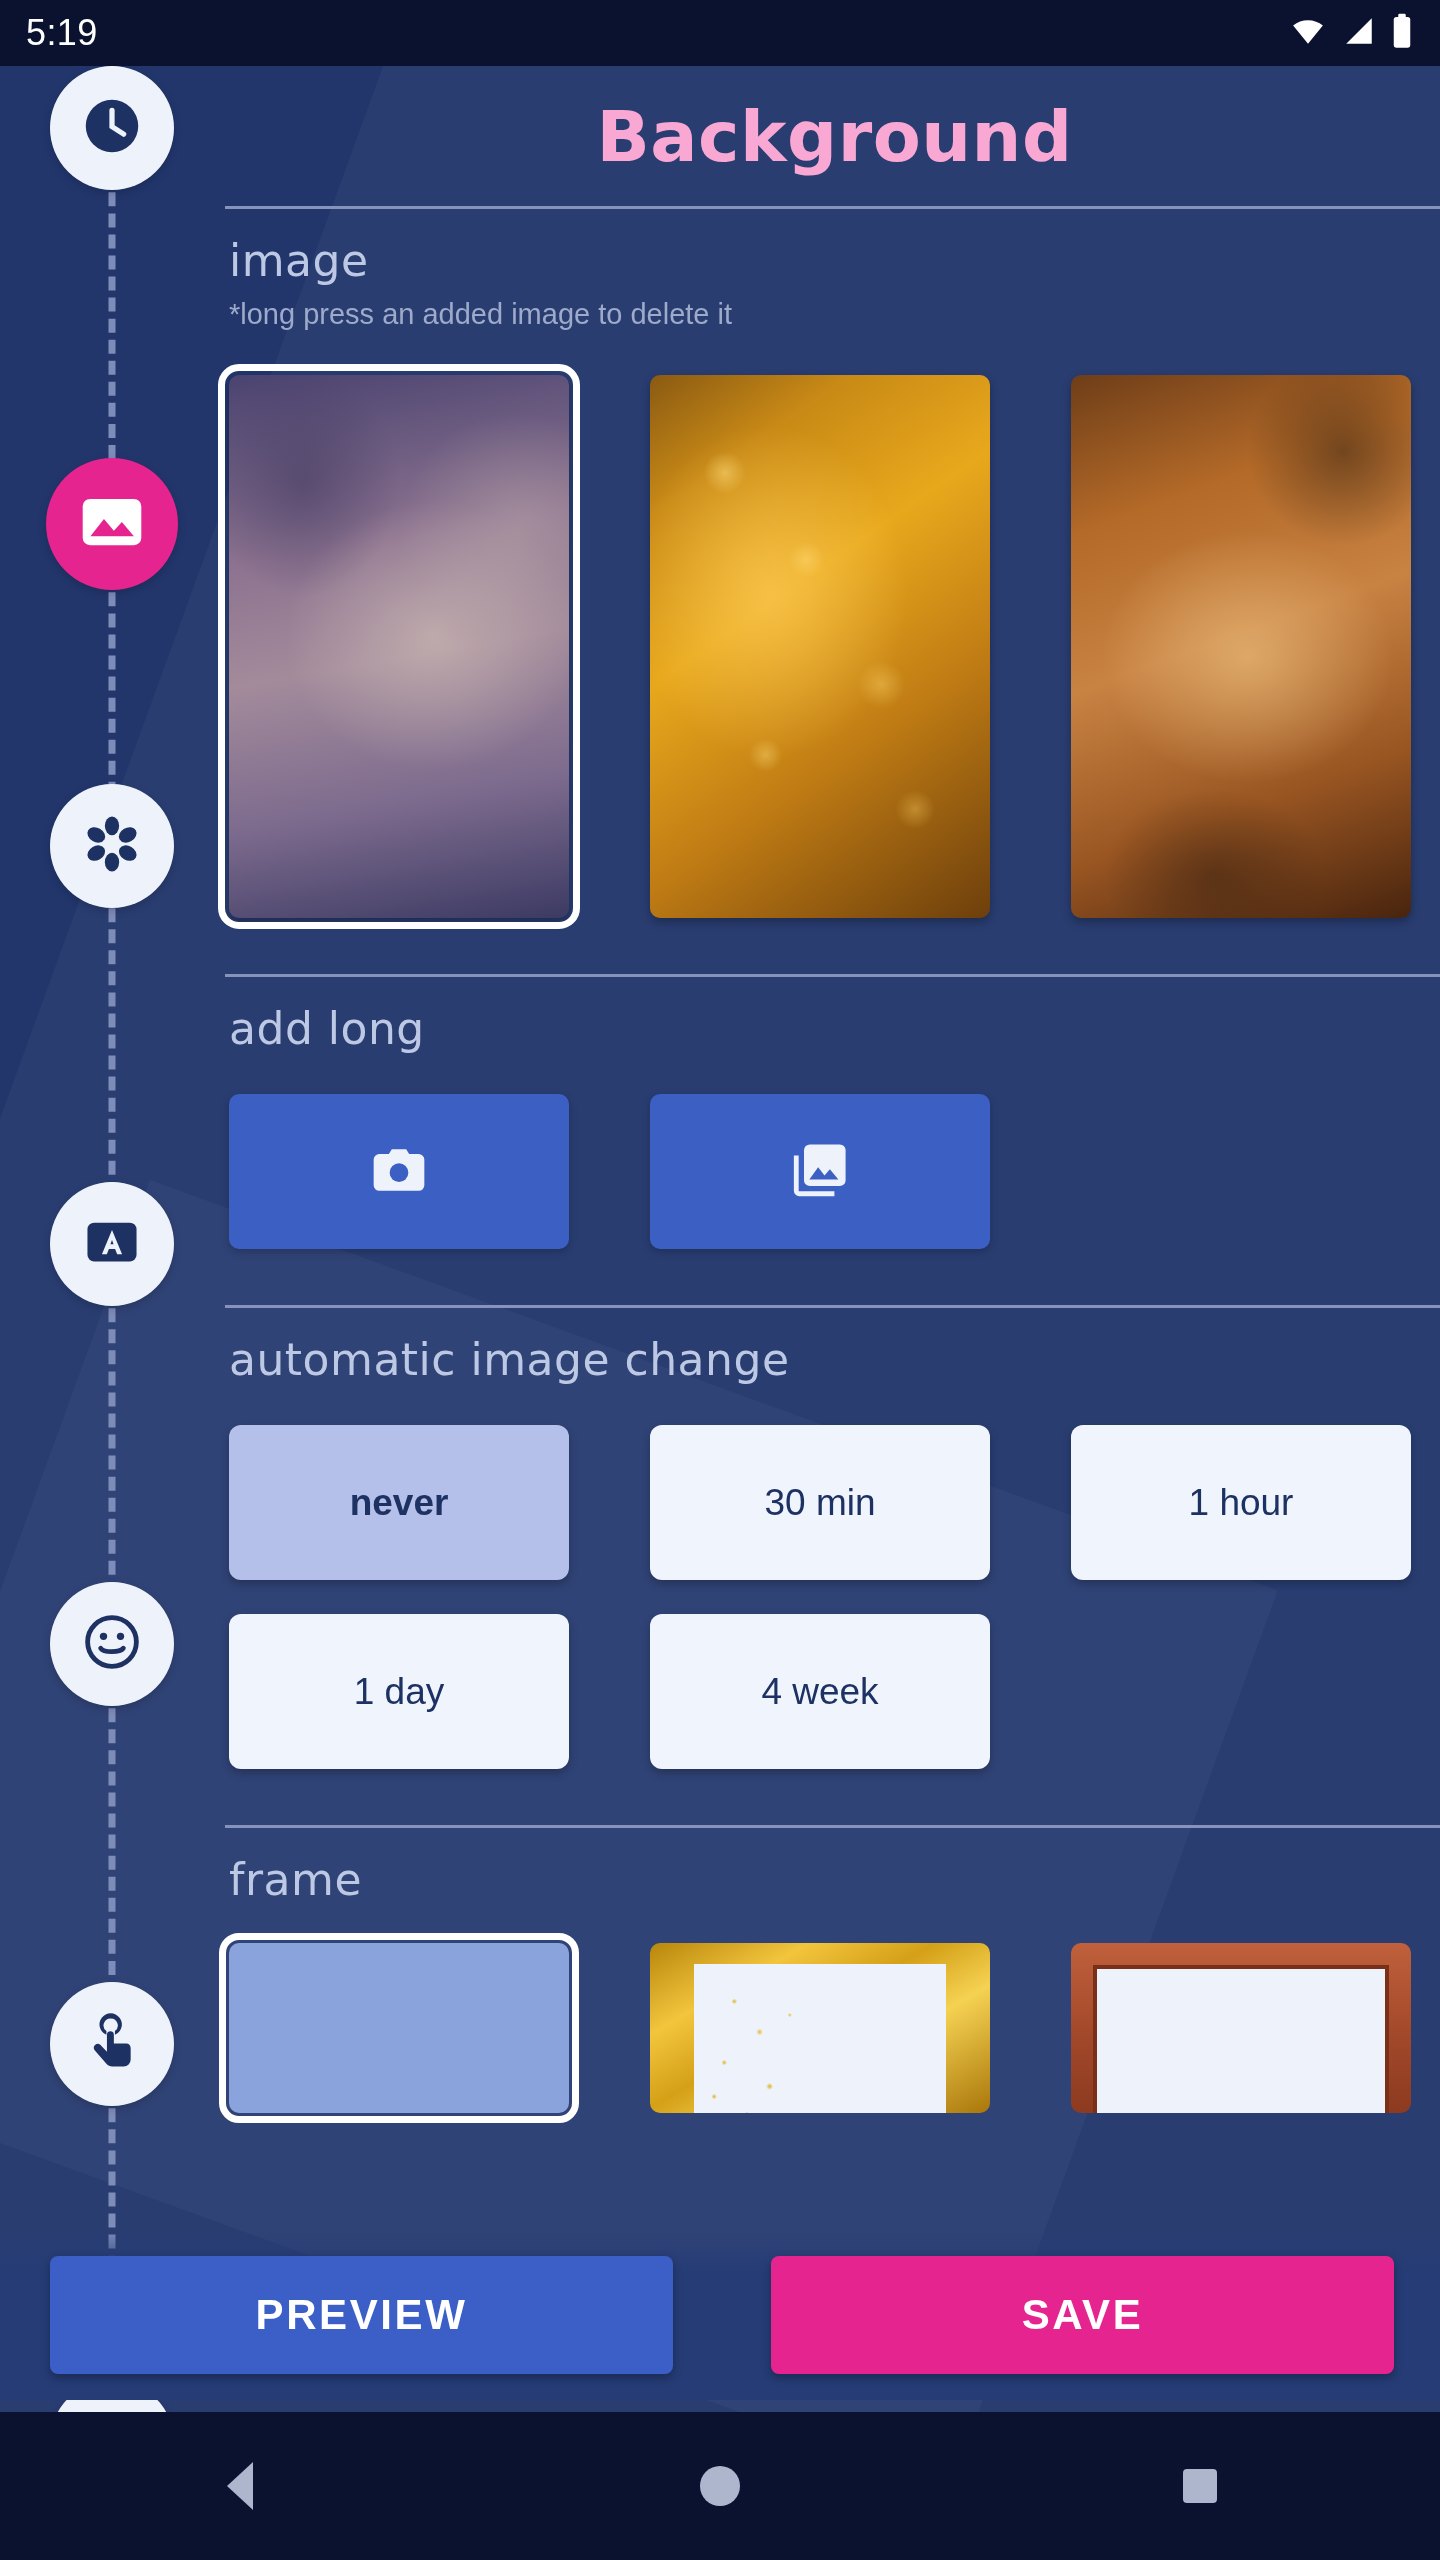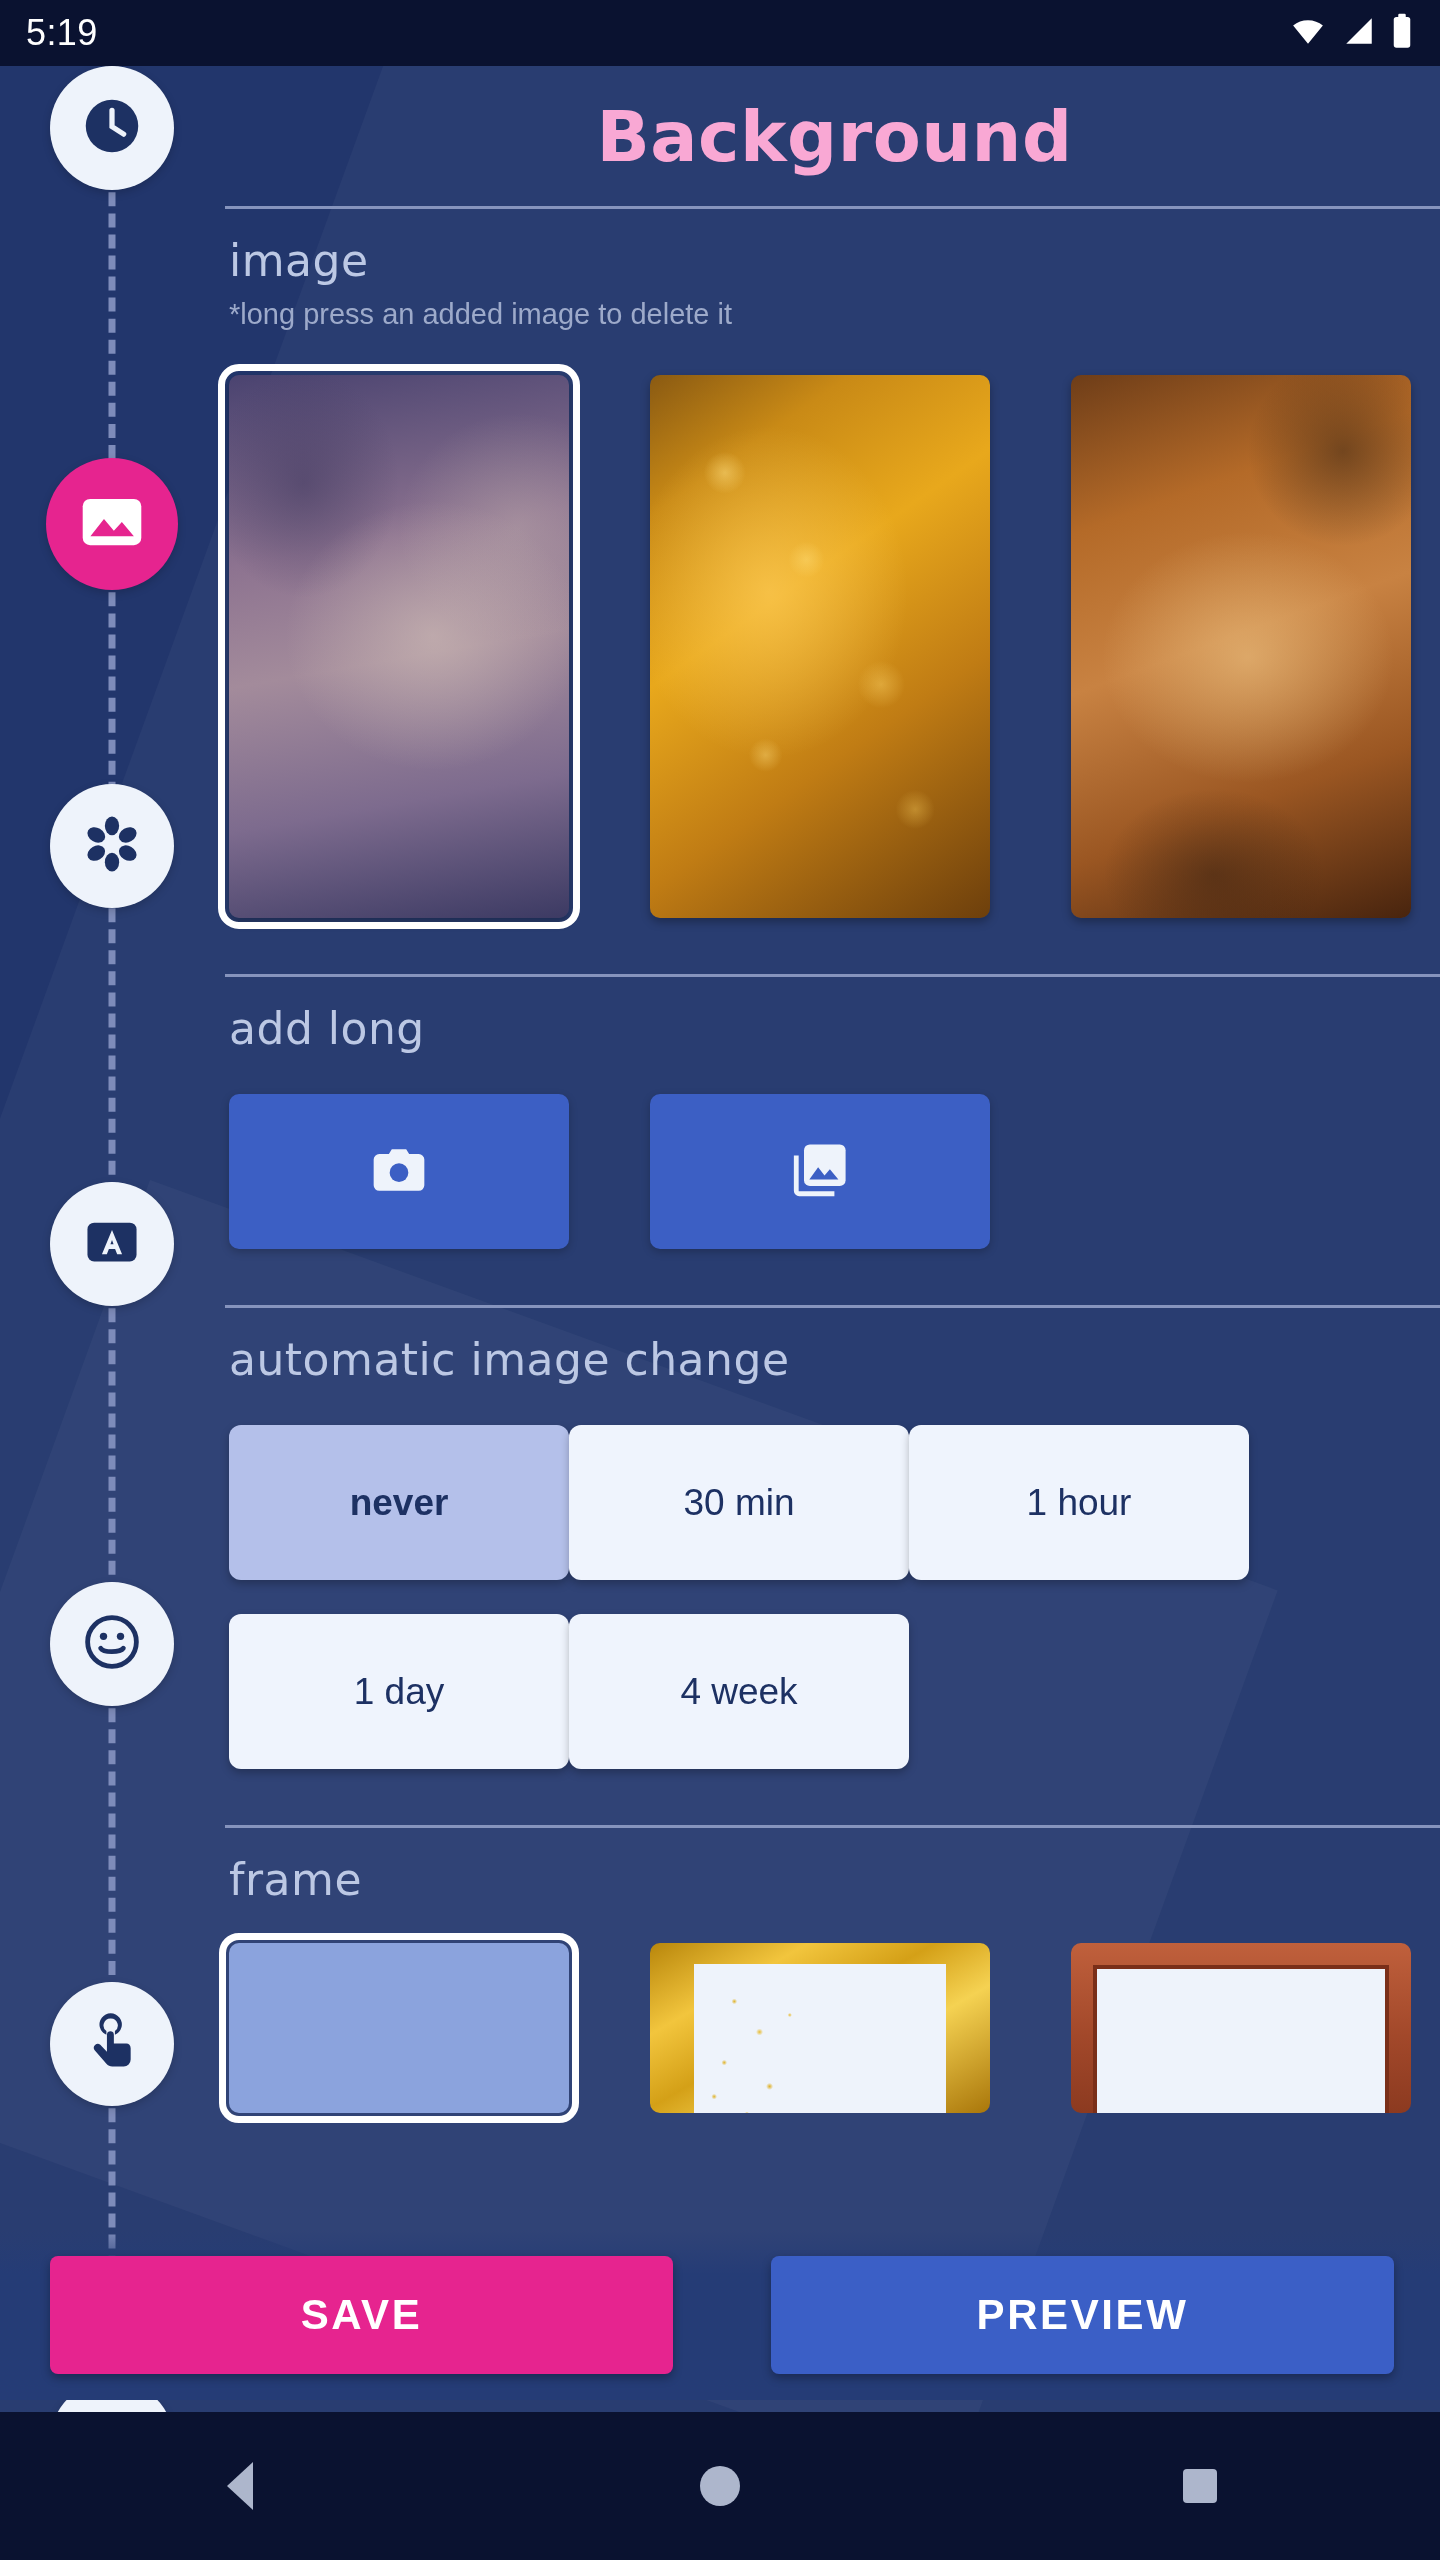--- a/index.html
+++ b/index.html
@@ -201,20 +201,21 @@
     align-items: center;
     justify-content: center;
     border: none;
     cursor: pointer;
     box-shadow: 0 3px 8px rgba(0,0,0,0.22);
   }
 
   
   .chip-row {
     display: flex;
+    gap: 81px;
     padding: 40px 0 0 4px;
   }
   .chip-row + .chip-row { padding-top: 34px; align-items: flex-end; }
   .chip {
     width: 340px;
     height: 155px;
     border-radius: 12px;
     background: #eff4fd;
     color: #1d3163;
     font-size: 37px;
@@ -521,22 +522,22 @@
         <div class="mat"></div>
       </div>
       <div class="frame frame-wood">
         <div class="mat"></div>
       </div>
     </div>
 
   </div>
 
   <div id="action-bar">
+    <button class="action-btn" id="preview-button">PREVIEW</button>
     <button class="action-btn" id="save-button">SAVE</button>
-    <button class="action-btn" id="preview-button">PREVIEW</button>
   </div>
 
   <div id="nav-bar">
     <div class="nav-btn">
       <span id="nav-back-icon"></span>
     </div>
     <div class="nav-btn">
       <span id="nav-home-icon"></span>
     </div>
     <div class="nav-btn">

